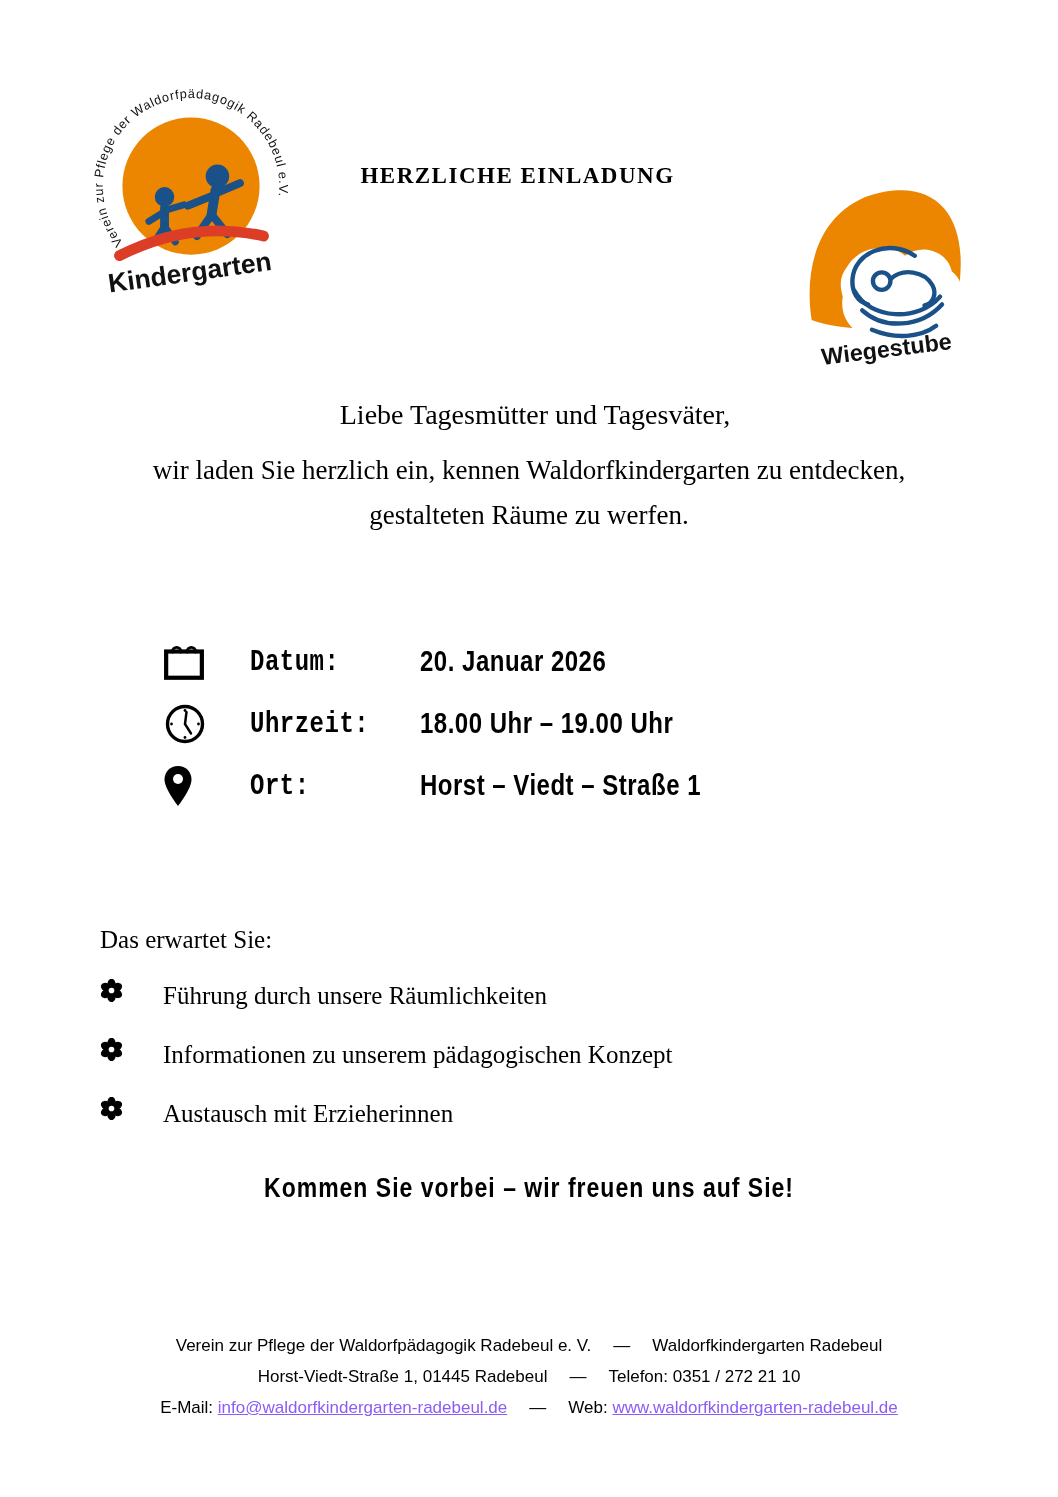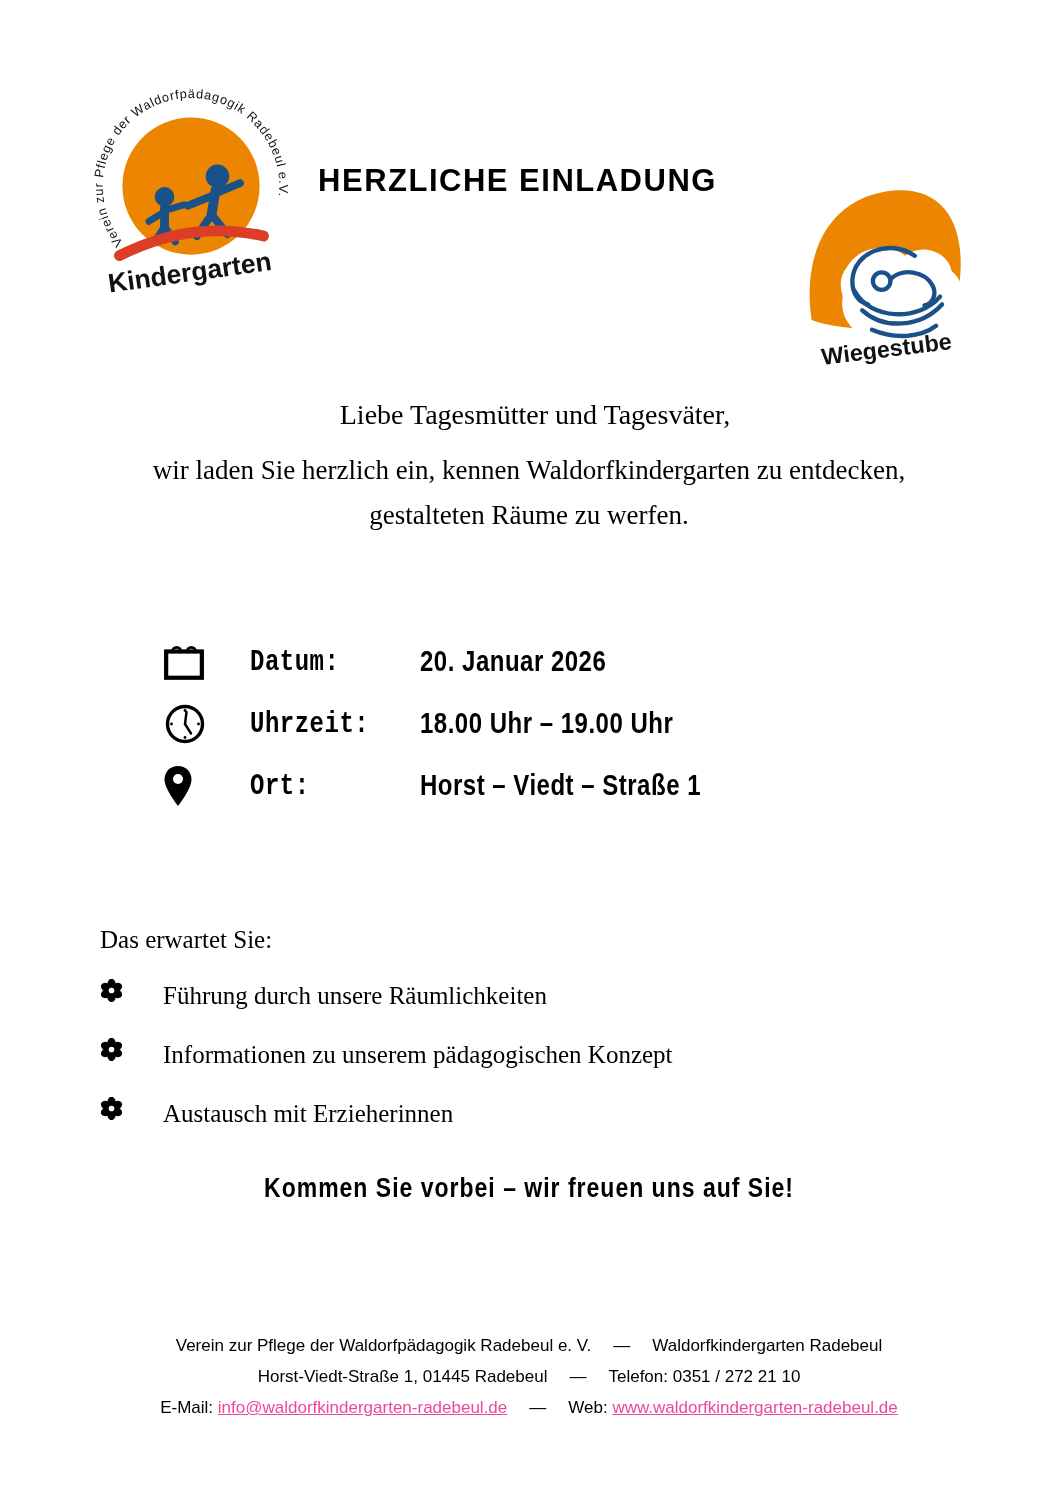--- a/index.html
+++ b/index.html
@@ -5,21 +5,21 @@
   html,body{margin:0;padding:0;background:#888;}
   .page{
     position:relative;width:1058px;height:1497px;background:#ffffff;
     font-family:"Liberation Serif",serif;color:#000;overflow:hidden;margin:0 auto;
   }
   
   .kg-logo{position:absolute;left:93px;top:86px;width:196px;height:208px;}
   .wg-logo{position:absolute;left:798px;top:166px;width:180px;height:200px;}
   .title{
     position:absolute;left:0;top:163px;width:1035px;text-align:center;
-    font-family:Liberation Sans, sans-serif;font-weight:bold;font-size:31px;
+    font-family:Liberation Serif, serif;font-weight:bold;font-size:23px;
     letter-spacing:1.5px;
   }
   
   .intro{position:absolute;left:0;top:398px;width:1058px;text-align:center;}
   .salutation{font-size:28px;line-height:34px;margin:0 0 16px 12px;}
   .intro-line{font-size:27px;line-height:45px;}
   
   .details{position:absolute;left:163px;top:639px;font-family:"Liberation Sans",sans-serif;}
   .detail-row{display:flex;align-items:center;height:46px;margin-bottom:16px;}
   .detail-icon{width:87px;display:flex;align-items:center;}
@@ -38,21 +38,21 @@
     position:absolute;left:0;top:1168px;width:1058px;text-align:center;
     font-family:"Liberation Sans",sans-serif;font-weight:bold;font-size:23px;line-height:40px;
   }
   .closing .tall{letter-spacing:1px;}
   
   .footer{
     position:absolute;left:0;top:1330px;width:1058px;text-align:center;
     font-family:"Liberation Sans",sans-serif;font-size:17px;line-height:31px;
   }
   .footer .sep{display:inline-block;margin:0 22px;}
-  .footer a{color:#ec4899;text-decoration:underline;cursor:pointer;}
+  .footer a{color:#8b5cf6;text-decoration:underline;cursor:pointer;}
   svg text{font-family:"Liberation Sans",sans-serif;}
 </style>
 </head>
 <body>
 
 <div class="page">
 
   <div class="kg-logo">
     <svg width="196" height="208" viewBox="0 0 200 212">
       <defs>

